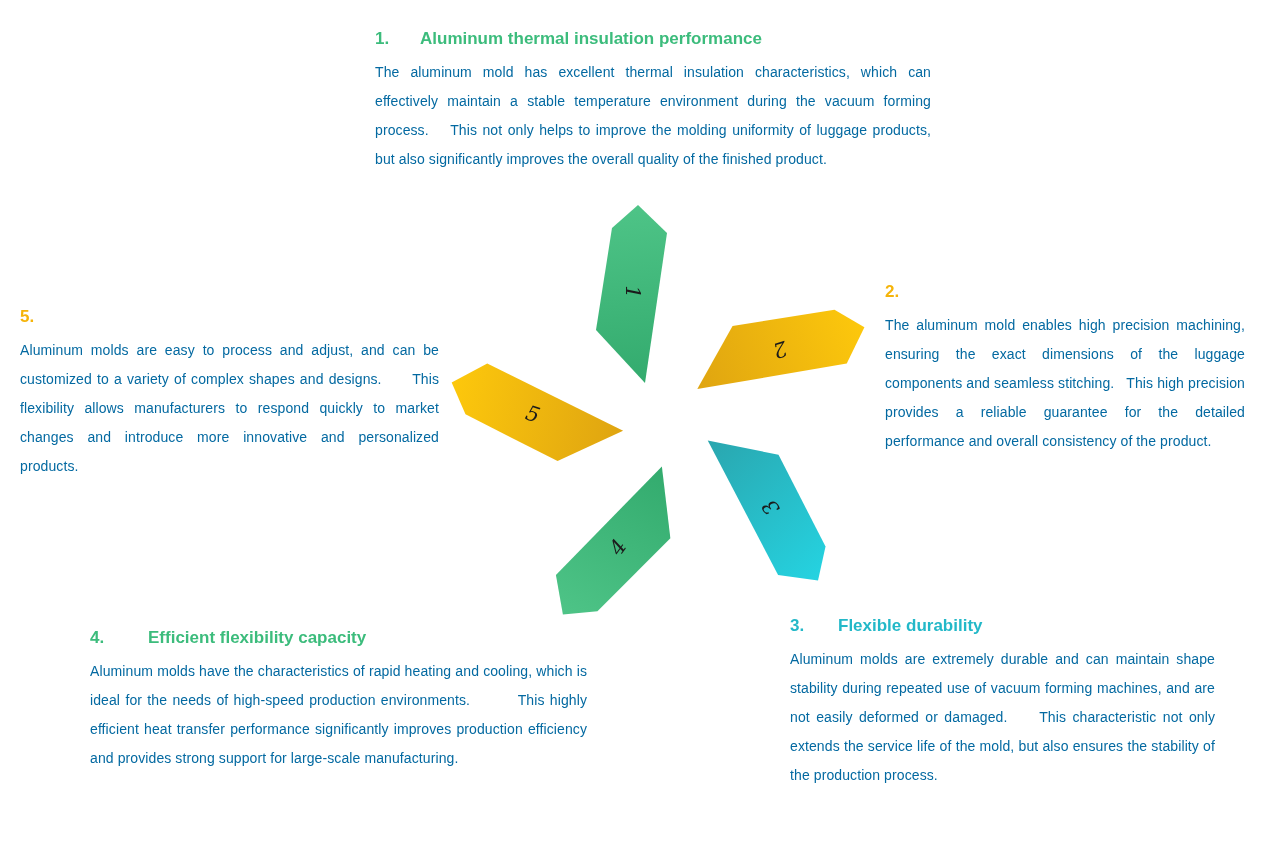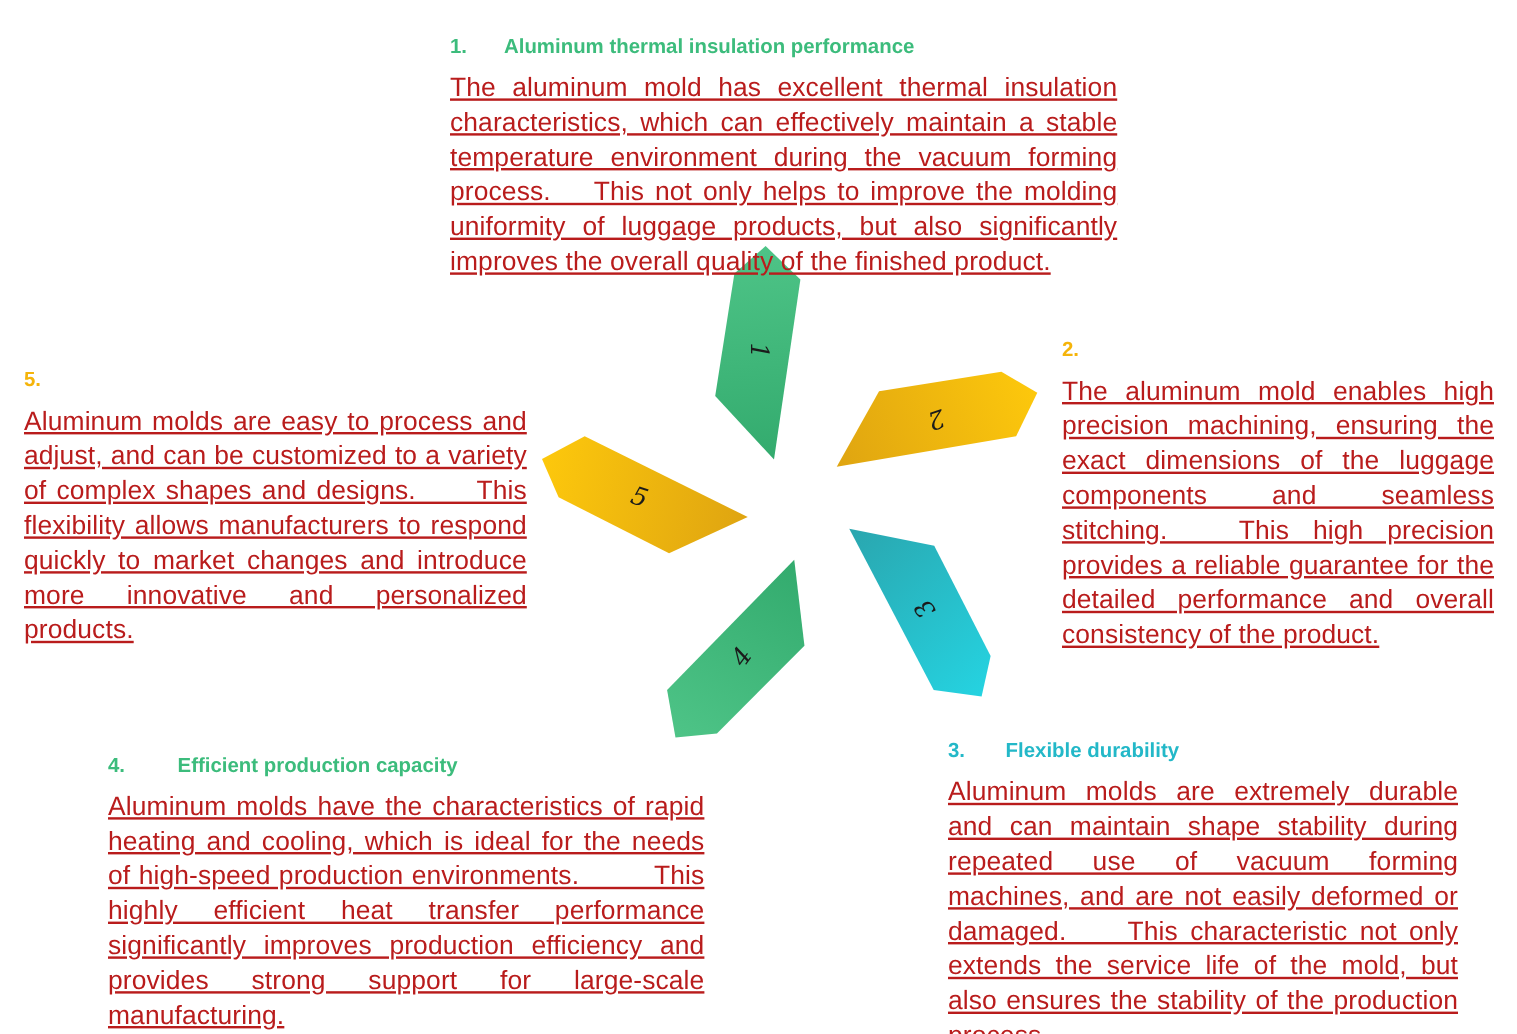--- a/index.html
+++ b/index.html
@@ -22,28 +22,27 @@
     display: flex;
     align-items: baseline;
     font-weight: bold;
     font-size: 17px;
     line-height: 22px;
     margin: 0 0 8px 0;
   }
   .heading .num { flex: 0 0 auto; }
   .heading .title { flex: 1 1 auto; }
   .body {
-    font-size: 22px;
+    font-size: 14px;
     line-height: 29px;
     text-align: justify;
     text-align-last: left;
     margin: 0;
-    color: #b91c1c;
+    color: #0369a1;
     letter-spacing: 0.1px;
-    text-decoration: underline;
   }
   
   .s1 { left: 375px; top: 28px;  width: 556px; }
   .s1 .num { width: 45px; }
   .s2 { left: 885px; top: 281px; width: 360px; }
   .s2 .num { width: 43px; }
   .s3 { left: 790px; top: 615px; width: 425px; }
   .s3 .num { width: 48px; }
   .s4 { left: 90px;  top: 627px; width: 497px; }
   .s4 .num { width: 58px; }
@@ -122,21 +121,21 @@
   <div class="heading" style="color: rgb(35, 184, 200);">
     <span class="num">3.</span>
     <span class="title">Flexible durability</span>
   </div>
   <p class="body">Aluminum molds are extremely durable and can maintain shape stability during repeated use of vacuum forming machines, and are not easily deformed or damaged.&nbsp;&nbsp;&nbsp;&nbsp; This characteristic not only extends the service life of the mold, but also ensures the stability of the production process.</p>
 </div>
 
 <div class="section s4">
   <div class="heading" style="color: rgb(60, 188, 124);">
     <span class="num">4.</span>
-    <span class="title">Efficient production capacity</span>
+    <span class="title">Efficient flexibility capacity</span>
   </div>
   <p class="body">Aluminum molds have the characteristics of rapid heating and cooling, which is ideal for the needs of high-speed production environments.&nbsp;&nbsp;&nbsp;&nbsp;&nbsp;&nbsp;&nbsp;&nbsp; This highly efficient heat transfer performance significantly improves production efficiency and provides strong support for large-scale manufacturing.</p>
 </div>
 
 <div class="section s5">
   <div class="heading" style="color: rgb(245, 180, 10);">
     <span class="num">5.</span>
   </div>
   <p class="body">Aluminum molds are easy to process and adjust, and can be customized to a variety of complex shapes and designs.&nbsp;&nbsp;&nbsp;&nbsp;&nbsp; This flexibility allows manufacturers to respond quickly to market changes and introduce more innovative and personalized products.</p>
 </div>

